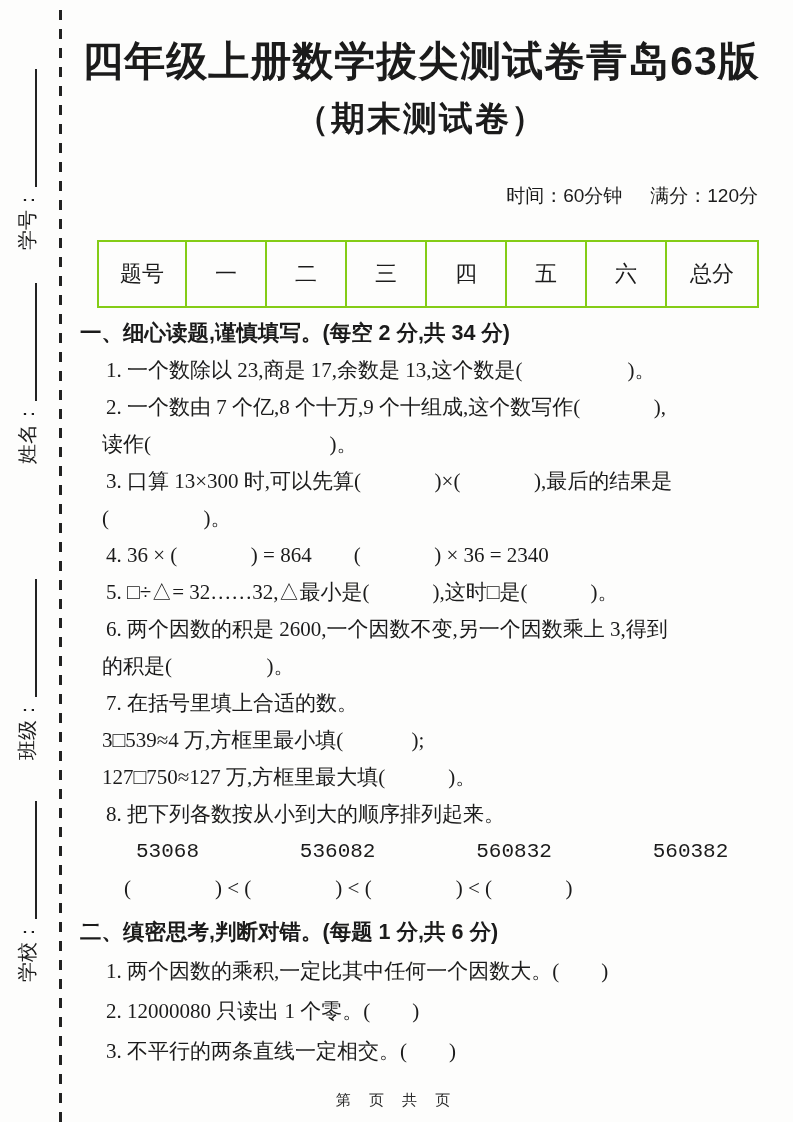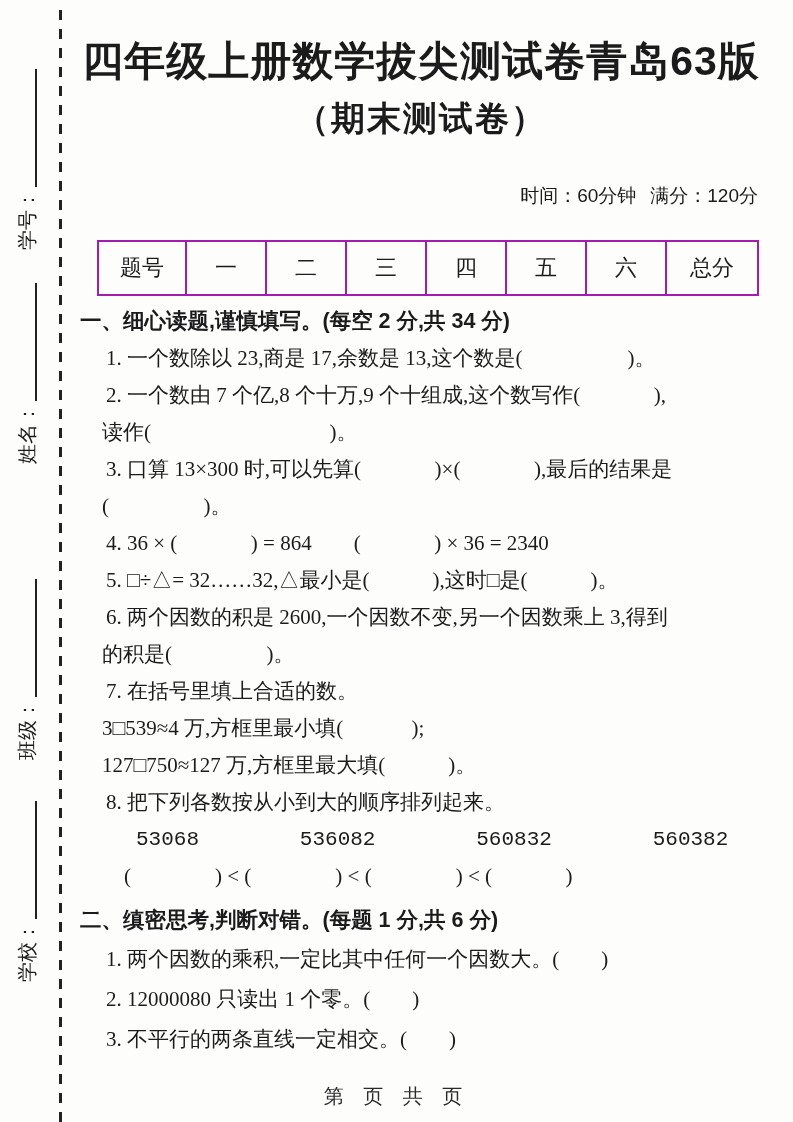--- a/index.html
+++ b/index.html
@@ -43,28 +43,28 @@
     font-family:Liberation Mono, monospace;
     font-weight:bold; font-size:34px; line-height:42px;
     text-align:center; margin:14px 0 0 0; letter-spacing:2px;
   }
   .meta {
     margin-top:18px; padding-right:4px;
     text-align:right; font-size:19px; line-height:24px;
     font-family:"Liberation Sans", sans-serif;
     white-space:pre;
   }
-  .meta span + span { margin-left:14px; }
+  .meta span + span { margin-left:28px; }
   
   table.score-table {
     border-collapse:collapse; table-layout:fixed;
     margin:8px 0 0 17px; width:660px;
   }
   table.score-table th, table.score-table td {
-    border:2px solid #a21caf; height:40px; padding:6px;
+    border:2px solid #84cc16; height:40px; padding:12px;
     text-align:center; vertical-align:middle;
     font-size:22px; font-weight:normal;
   }
   
   .sec-heading {
     font-family:"Liberation Sans", sans-serif;
     font-weight:bold; font-size:21.5px; line-height:37px;
     margin-top:7px; white-space:pre;
   }
   .q { font-size:21px; line-height:37px; white-space:pre; }
@@ -72,21 +72,21 @@
   .cont     { padding-left:22px; }
   .nums     { padding-left:56px;font-family:Liberation Mono, monospace; }
   .brackets { padding-left:44px; }
   .tf-row {
     display:flex; 
     padding-left:26px; padding-right:40px;
     font-size:21px; line-height:40px; white-space:pre;
   }
   .footer {
     position:absolute; left:0; right:0; bottom:12px;
-    text-align:center; font-size:20px; letter-spacing:7px;
+    text-align:center; font-size:15px; letter-spacing:7px;
     font-family:"Liberation Sans", sans-serif; color:#2a2a2a;
   }
 </style>
 </head>
 <body>
 
 <div class="page">
 
   <div class="binding-line"></div>
 

